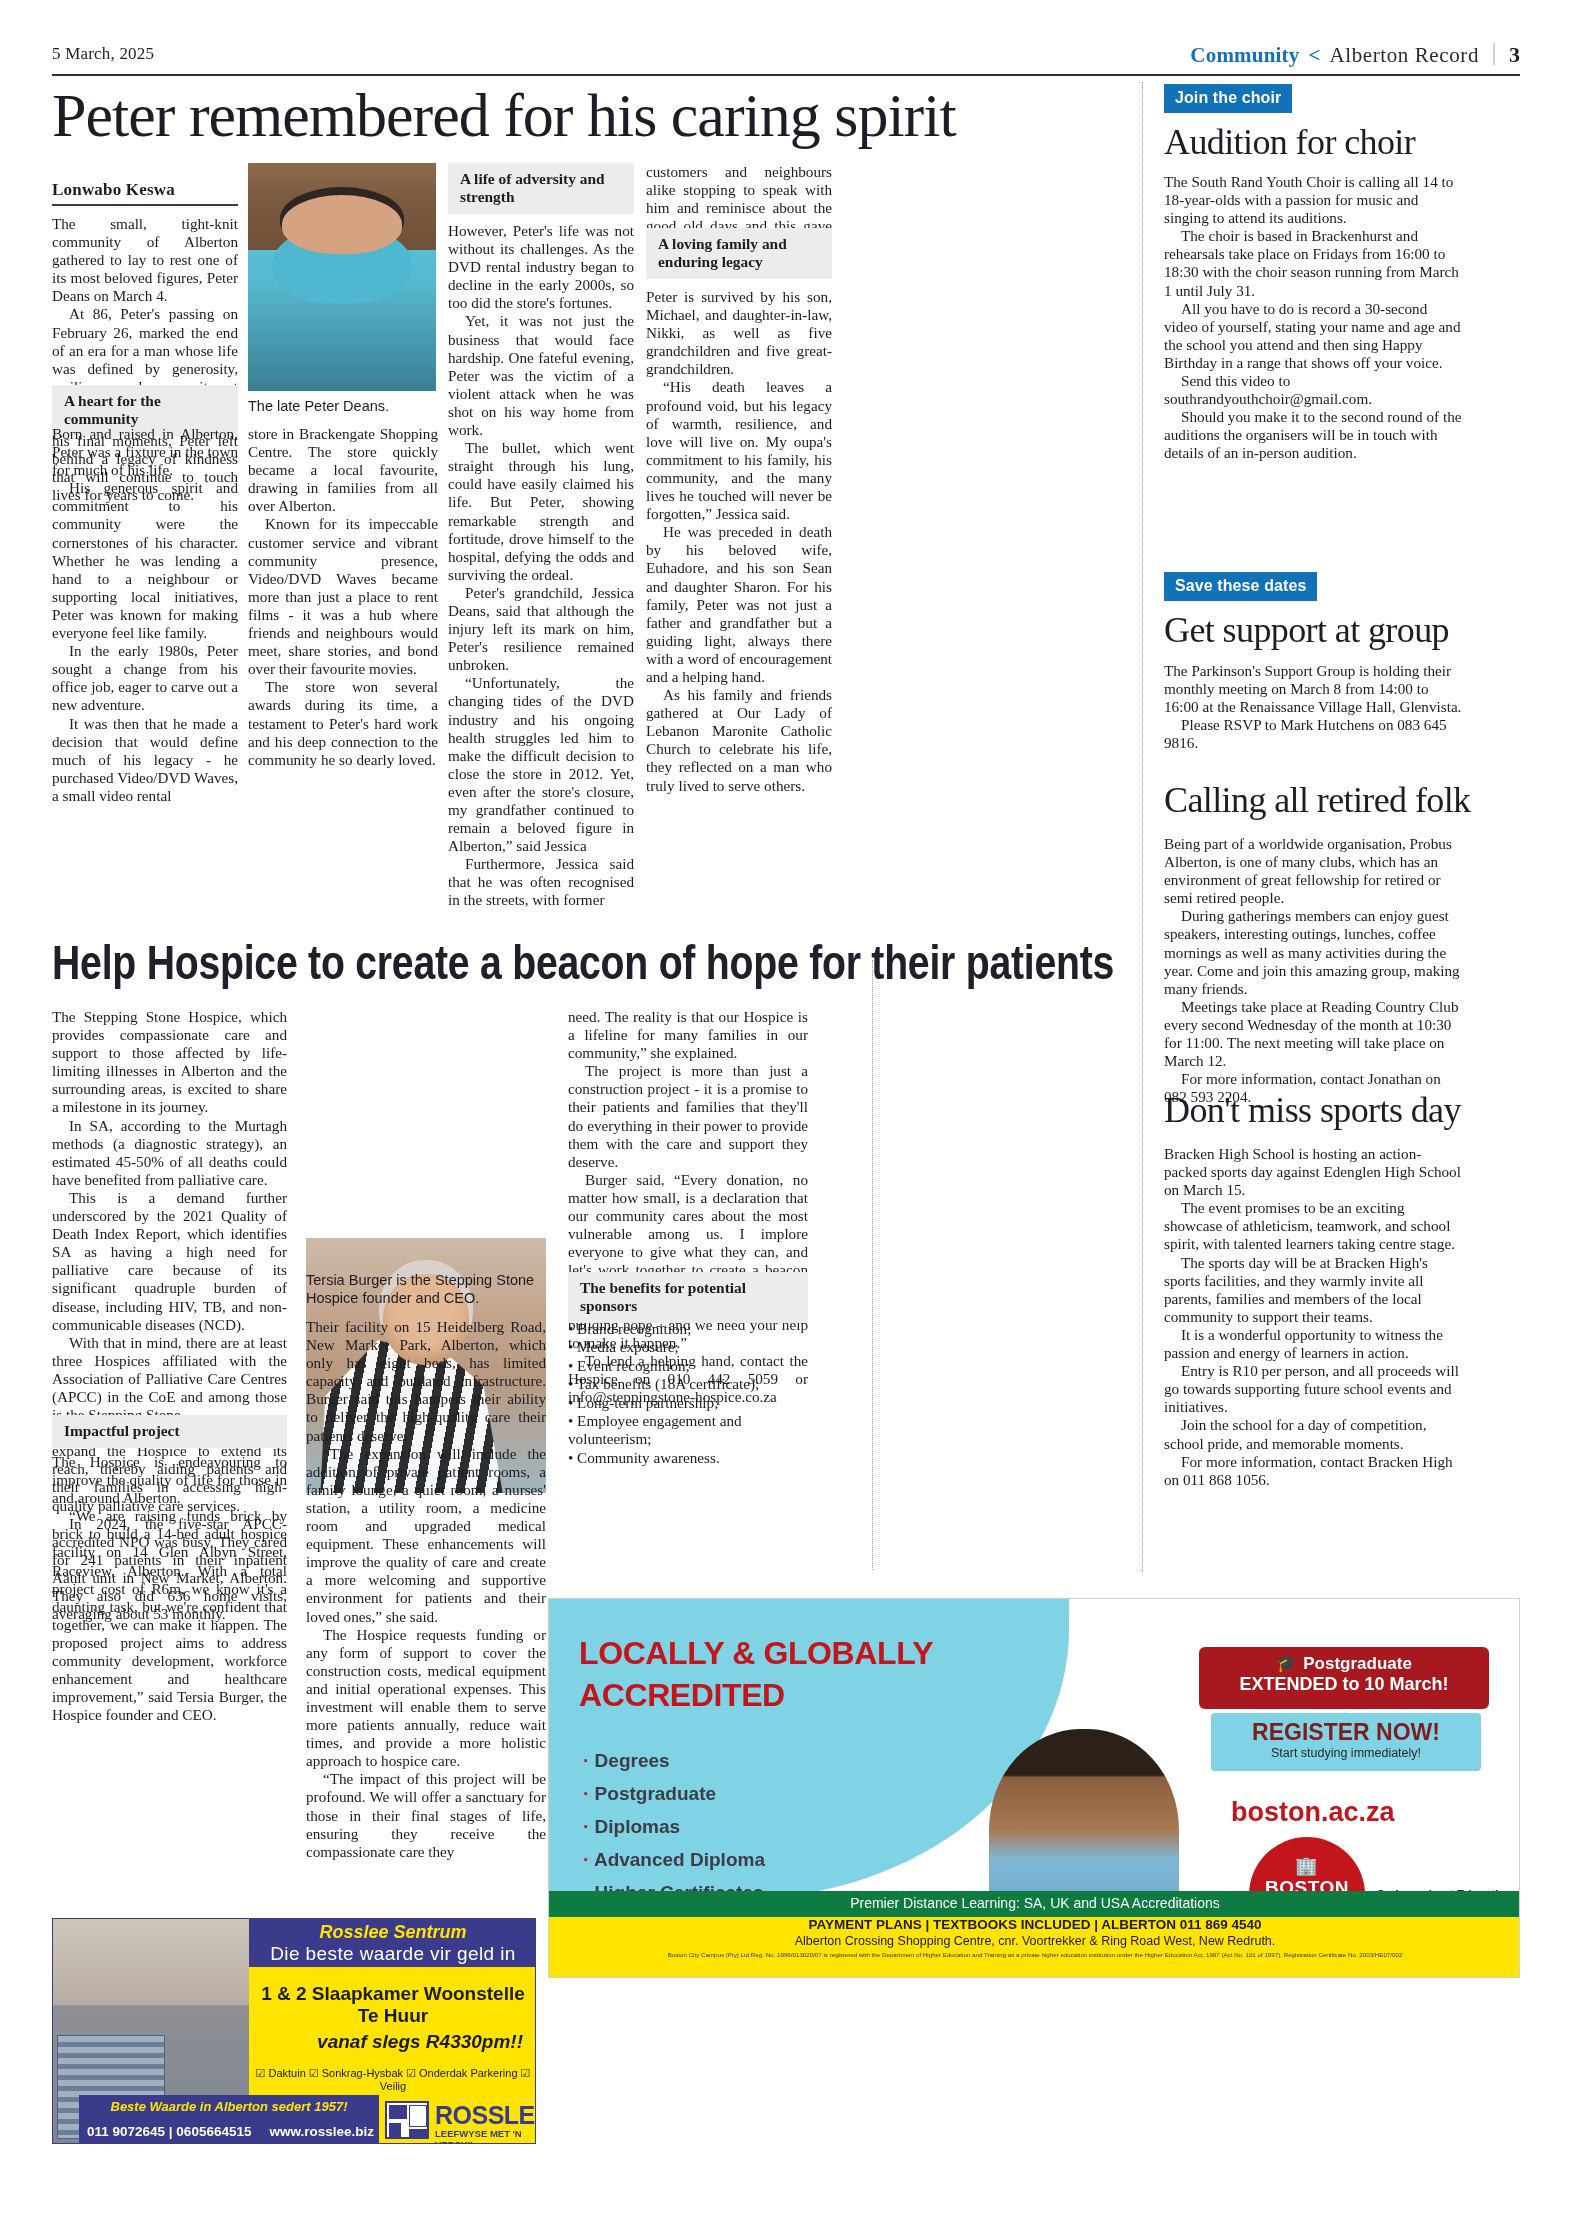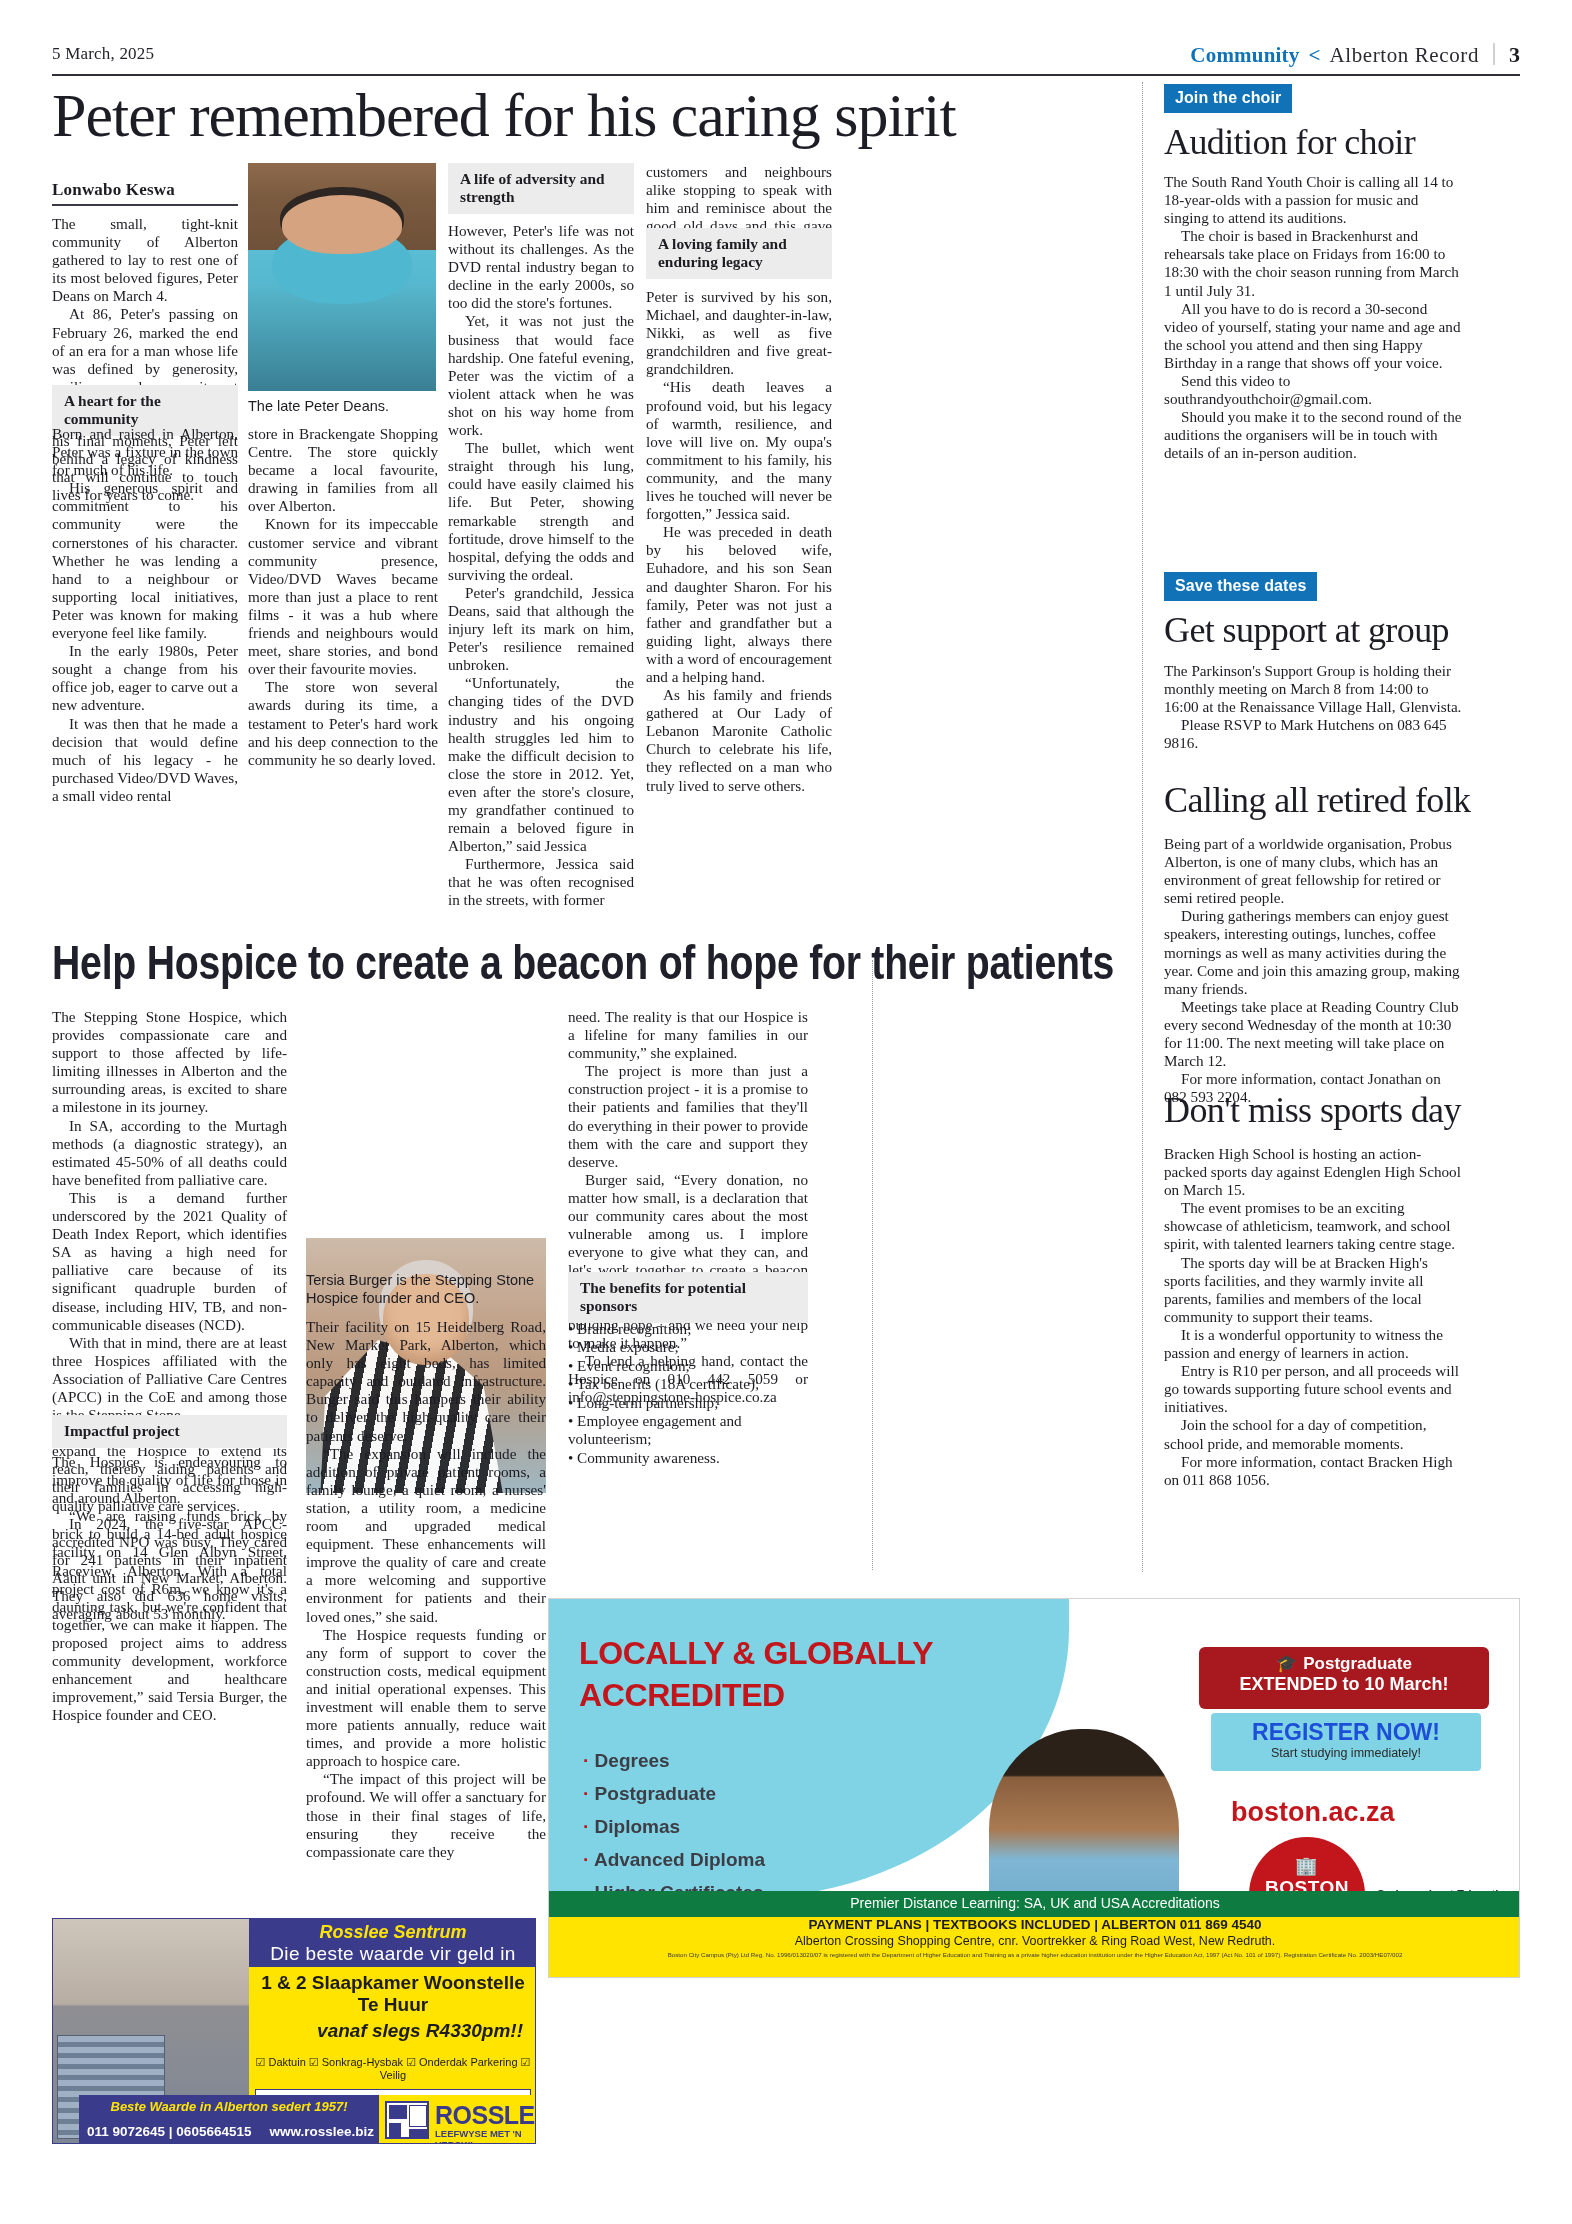--- a/index.html
+++ b/index.html
@@ -342,21 +342,21 @@
 
     <div class="bo-reg" style="left:650px; top:48px; width:290px; height:62px; border-radius:6px; padding:6px 10px; text-align:center;">
       <div style="font-size:17px; display:flex; align-items:center; justify-content:center; gap:6px;">
         <span>🎓</span>
         <span>Postgraduate</span>
       </div>
       <div style="font-size:18px;">EXTENDED to 10 March!</div>
     </div>
 
     <div class="bo-regnow" style="left:662px; top:114px; width:270px; height:58px; border-radius:4px; text-align:center; padding-top:6px;">
-      <div style="font-weight:bold; color:#1d4ed8; font-size:23px;">REGISTER NOW!</div>
+      <div style="font-weight:bold; color:#7f1d1d; font-size:23px;">REGISTER NOW!</div>
       <div style="font-size:12.5px; color:#2a2a2a;"><span>Start studying immediately!</span></div>
     </div>
 
     <div class="bo-url" style="position:absolute; left:682px; top:198px;">boston.ac.za</div>
 
     <div class="bo-seal" style="left:700px; top:238px; width:116px; height:116px;">
       <div style="font-size:18px; padding-top:18px;">🏢</div>
       <div style="font-weight:bold; font-size:19px; letter-spacing:.5px;">BOSTON</div>
       <div style="font-size:10px;">City Campus</div>
     </div>
@@ -377,21 +377,21 @@
     <div class="rl-photo">
       <div class="bld"></div>
     </div>
 
     <div class="rl-blue" style="left:196px; top:0; width:288px; height:48px;">
       <div class="rl-brand" style="text-align:center; padding-top:3px;">Rosslee Sentrum</div>
       <div class="rl-script" style="text-align:center; line-height:22px; font-size:19px;">Die beste waarde vir geld in Alberton!</div>
     </div>
 
     <div style="position:absolute; left:196px; top:48px; width:288px; height:128px; background:#ffe400;">
-      <div class="rl-big" style="text-align:center; padding-top:5px; font-size:19px;">1 &amp; 2 Slaapkamer Woonstelle Te Huur</div>
+      <div class="rl-big" style="text-align:center; padding-top:16px; font-size:19px;">1 &amp; 2 Slaapkamer Woonstelle Te Huur</div>
       <div class="rl-big" style="text-align:right; padding:4px 14px 0 0; font-style:italic; font-size:19px;">vanaf slegs R4330pm!!</div>
       <div class="rl-ticks" style="text-align:center; padding-top:14px; font-size:11px;">☑ Daktuin  ☑ Sonkrag-Hysbak ☑ Onderdak Parkering ☑ Veilig</div>
       <div class="rl-strip" style="margin:8px 6px 0 6px; text-align:center; font-size:10.5px;">Meer Eenhede beskikbaar in Alberton Noord, New Redruth &amp; Brackendowns</div>
     </div>
 
     <div class="rl-blue" style="left:26px; top:176px; width:300px; height:26px;">
       <div class="rl-yellow-text" style="text-align:center; padding-top:4px; font-size:13px;">Beste Waarde in Alberton sedert 1957!</div>
     </div>
 
     <div class="rl-blue" style="left:26px; top:202px; width:300px; height:24px;">

